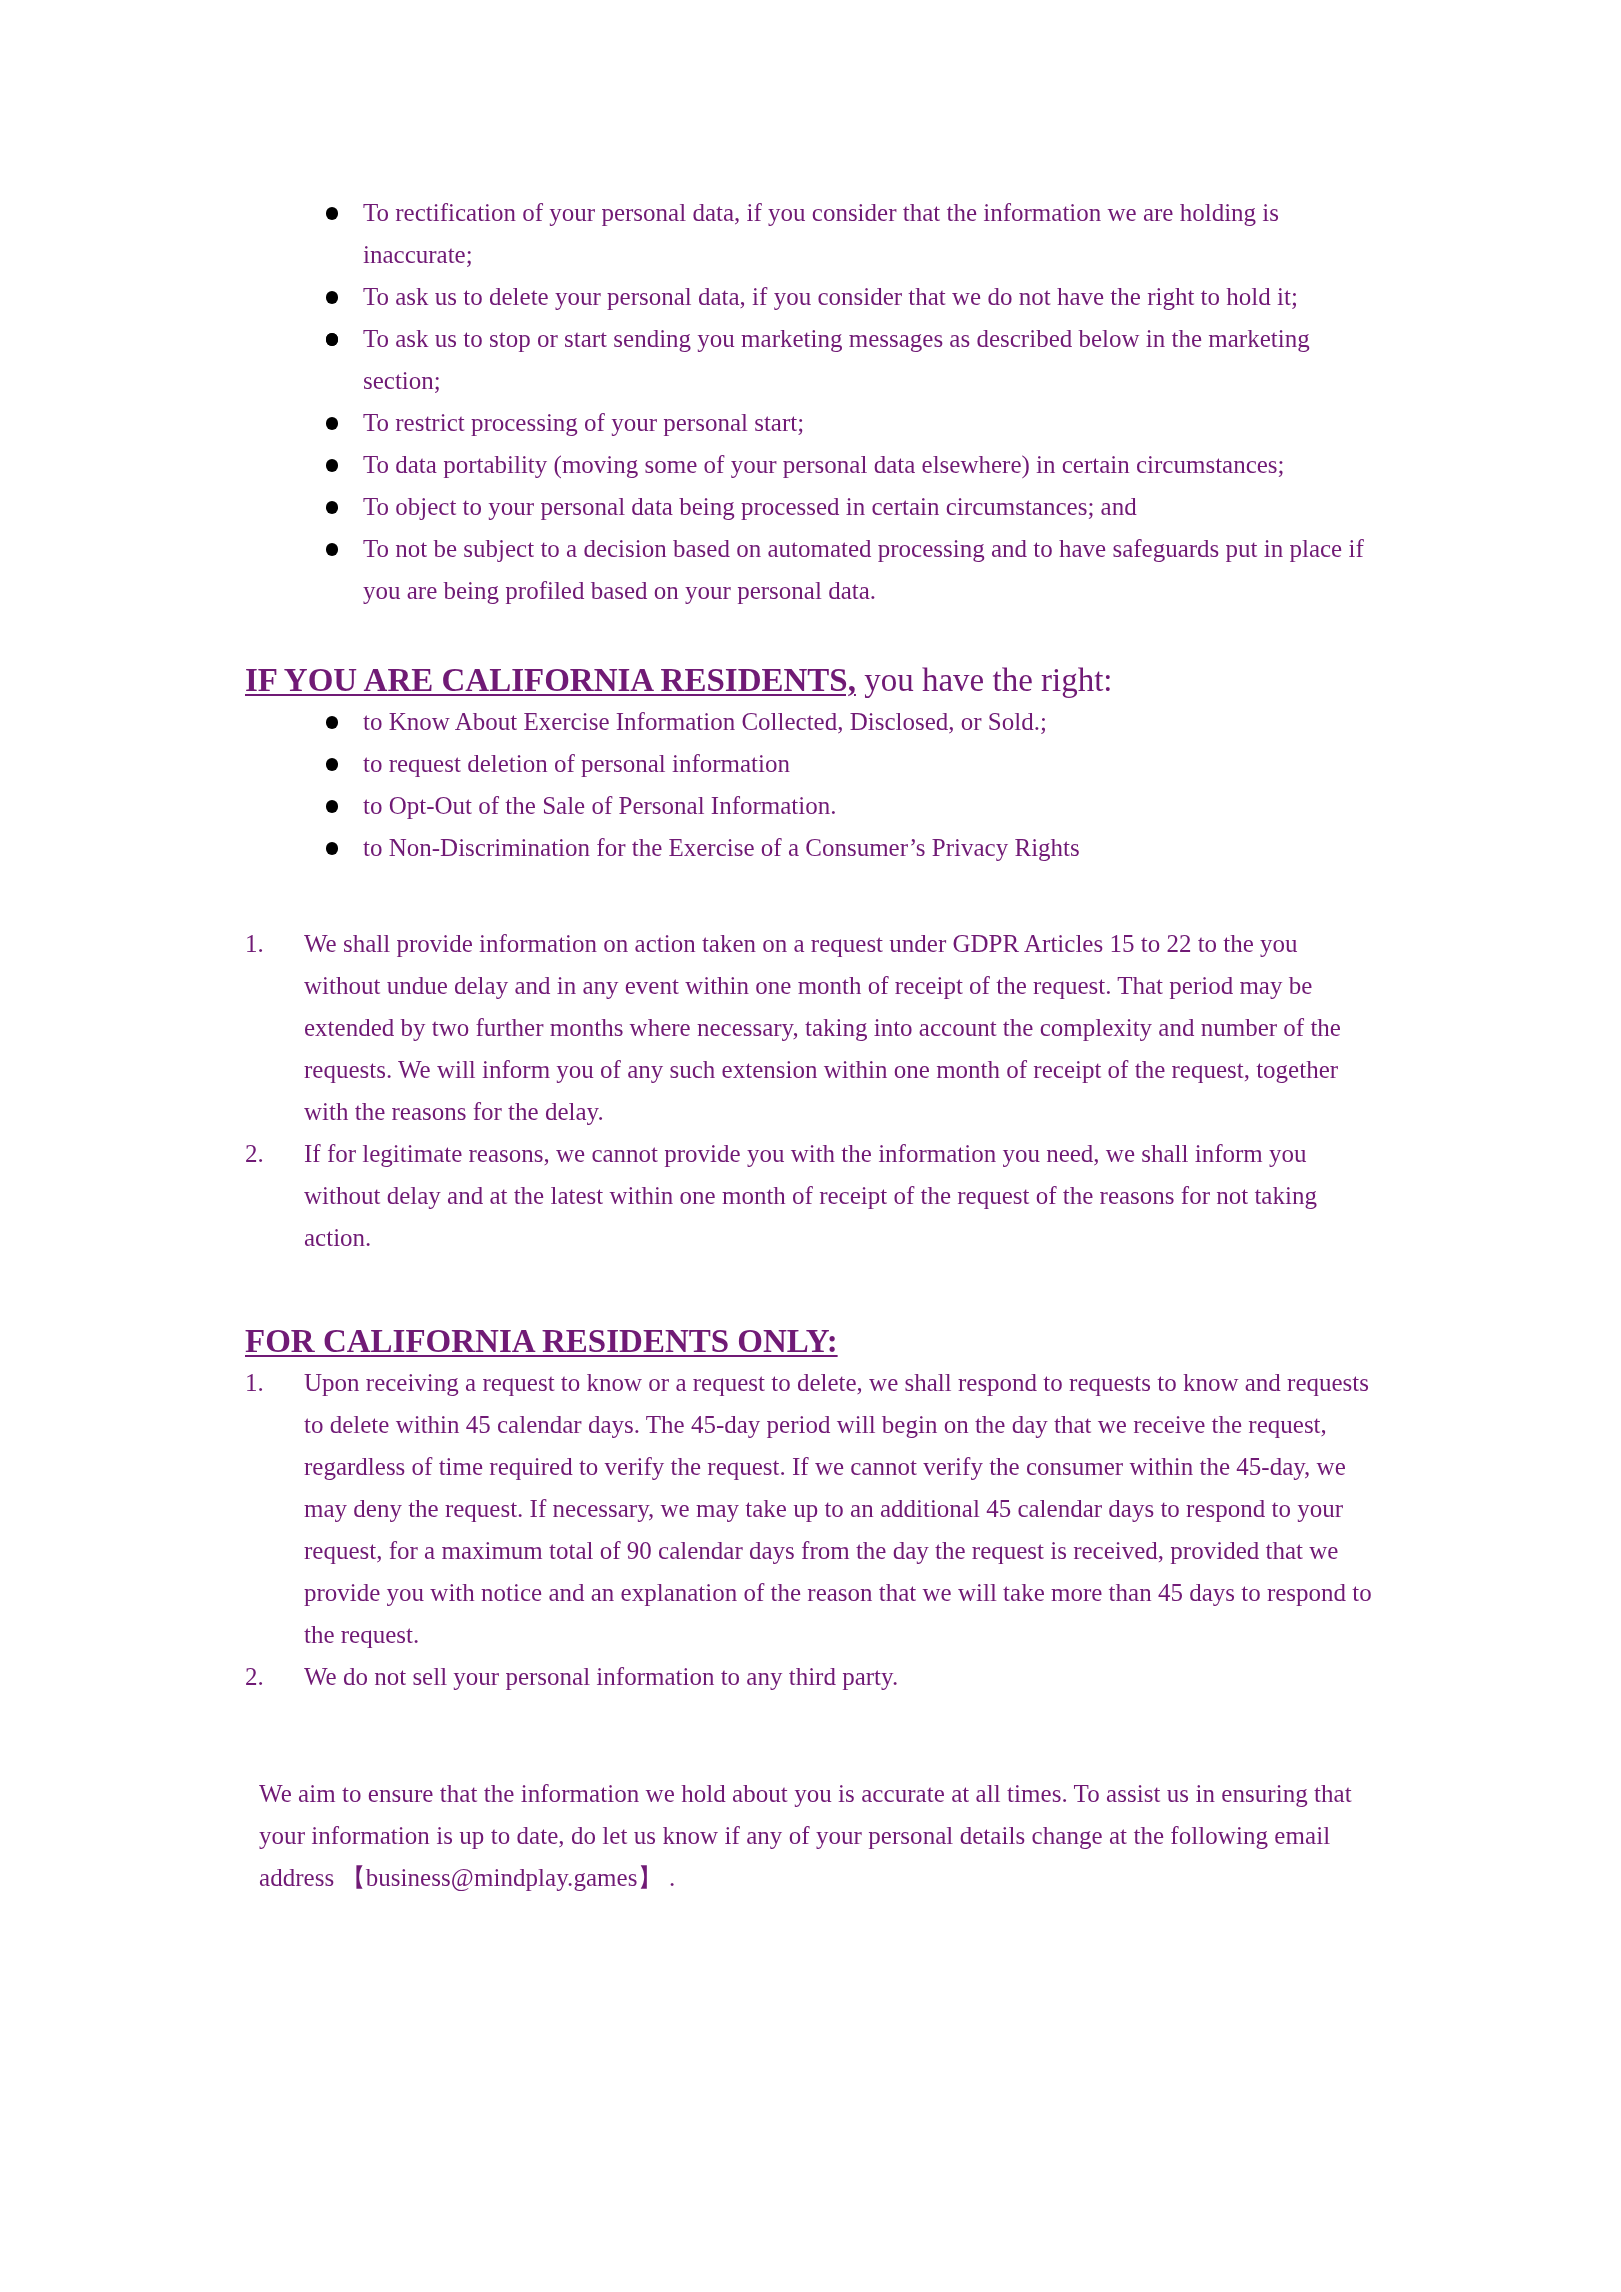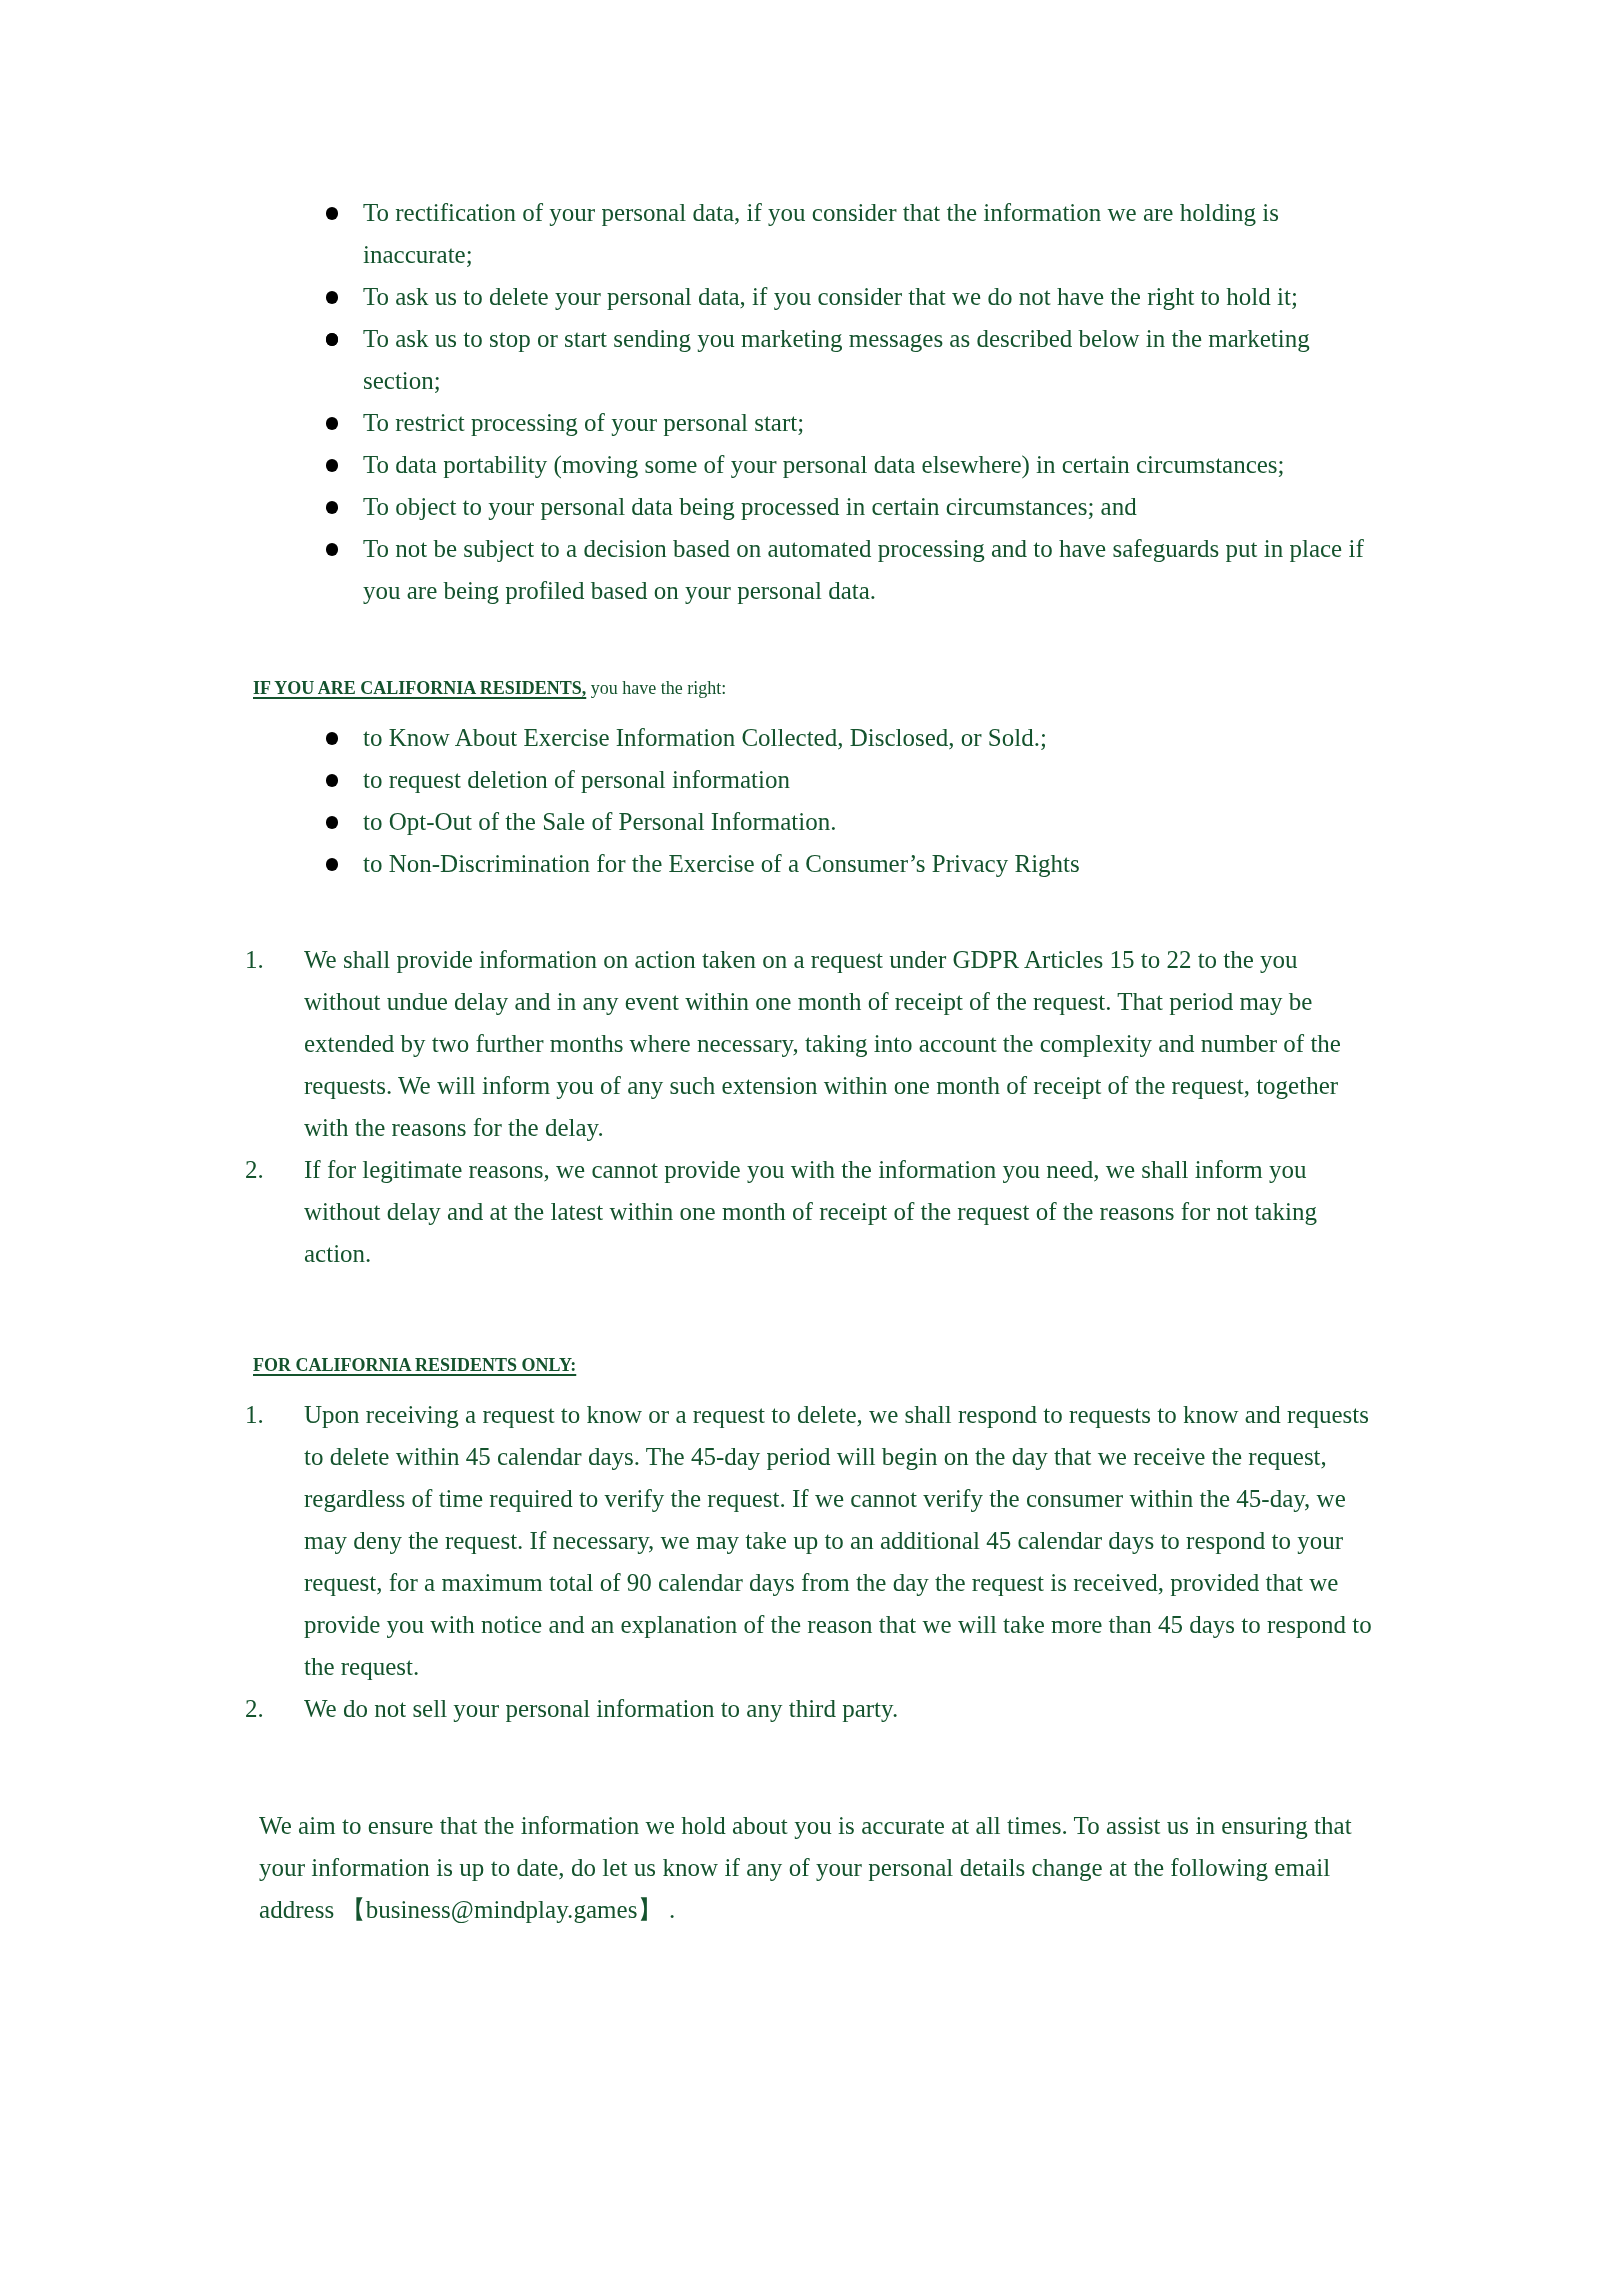--- a/index.html
+++ b/index.html
@@ -8,21 +8,21 @@
     background: #ffffff;
   }
   .page {
     position: relative;
     width: 1621px;
     height: 2293px;
     background: #ffffff;
     margin: 0 auto;
     overflow: hidden;
     font-family: "Liberation Serif", "DejaVu Serif", serif;
-    color: #14532d;
+    color: #701a75;
     -webkit-font-smoothing: antialiased;
   }
   .content {
     position: absolute;
     left: 245px;
     top: 192px;
     width: 1129px;
   }
 
   
@@ -89,23 +89,23 @@
     left: 0;
     top: 0;
     width: 41px;
     line-height: 42px;
     font-size: 25px;
     text-align: left;
   }
 
   
   .section-heading {
-    font-size: 18px;
-    line-height: 42px;
-    margin: 8px;
+    font-size: 33px;
+    line-height: 42px;
+    margin: 0;
     font-weight: normal;
   }
   .section-heading .hd-strong {
     font-weight: bold;
     text-decoration: underline;
     text-decoration-thickness: 2px;
     text-underline-offset: 2.9px;
   }
   .section-heading .hd-rest {
     font-weight: normal;

